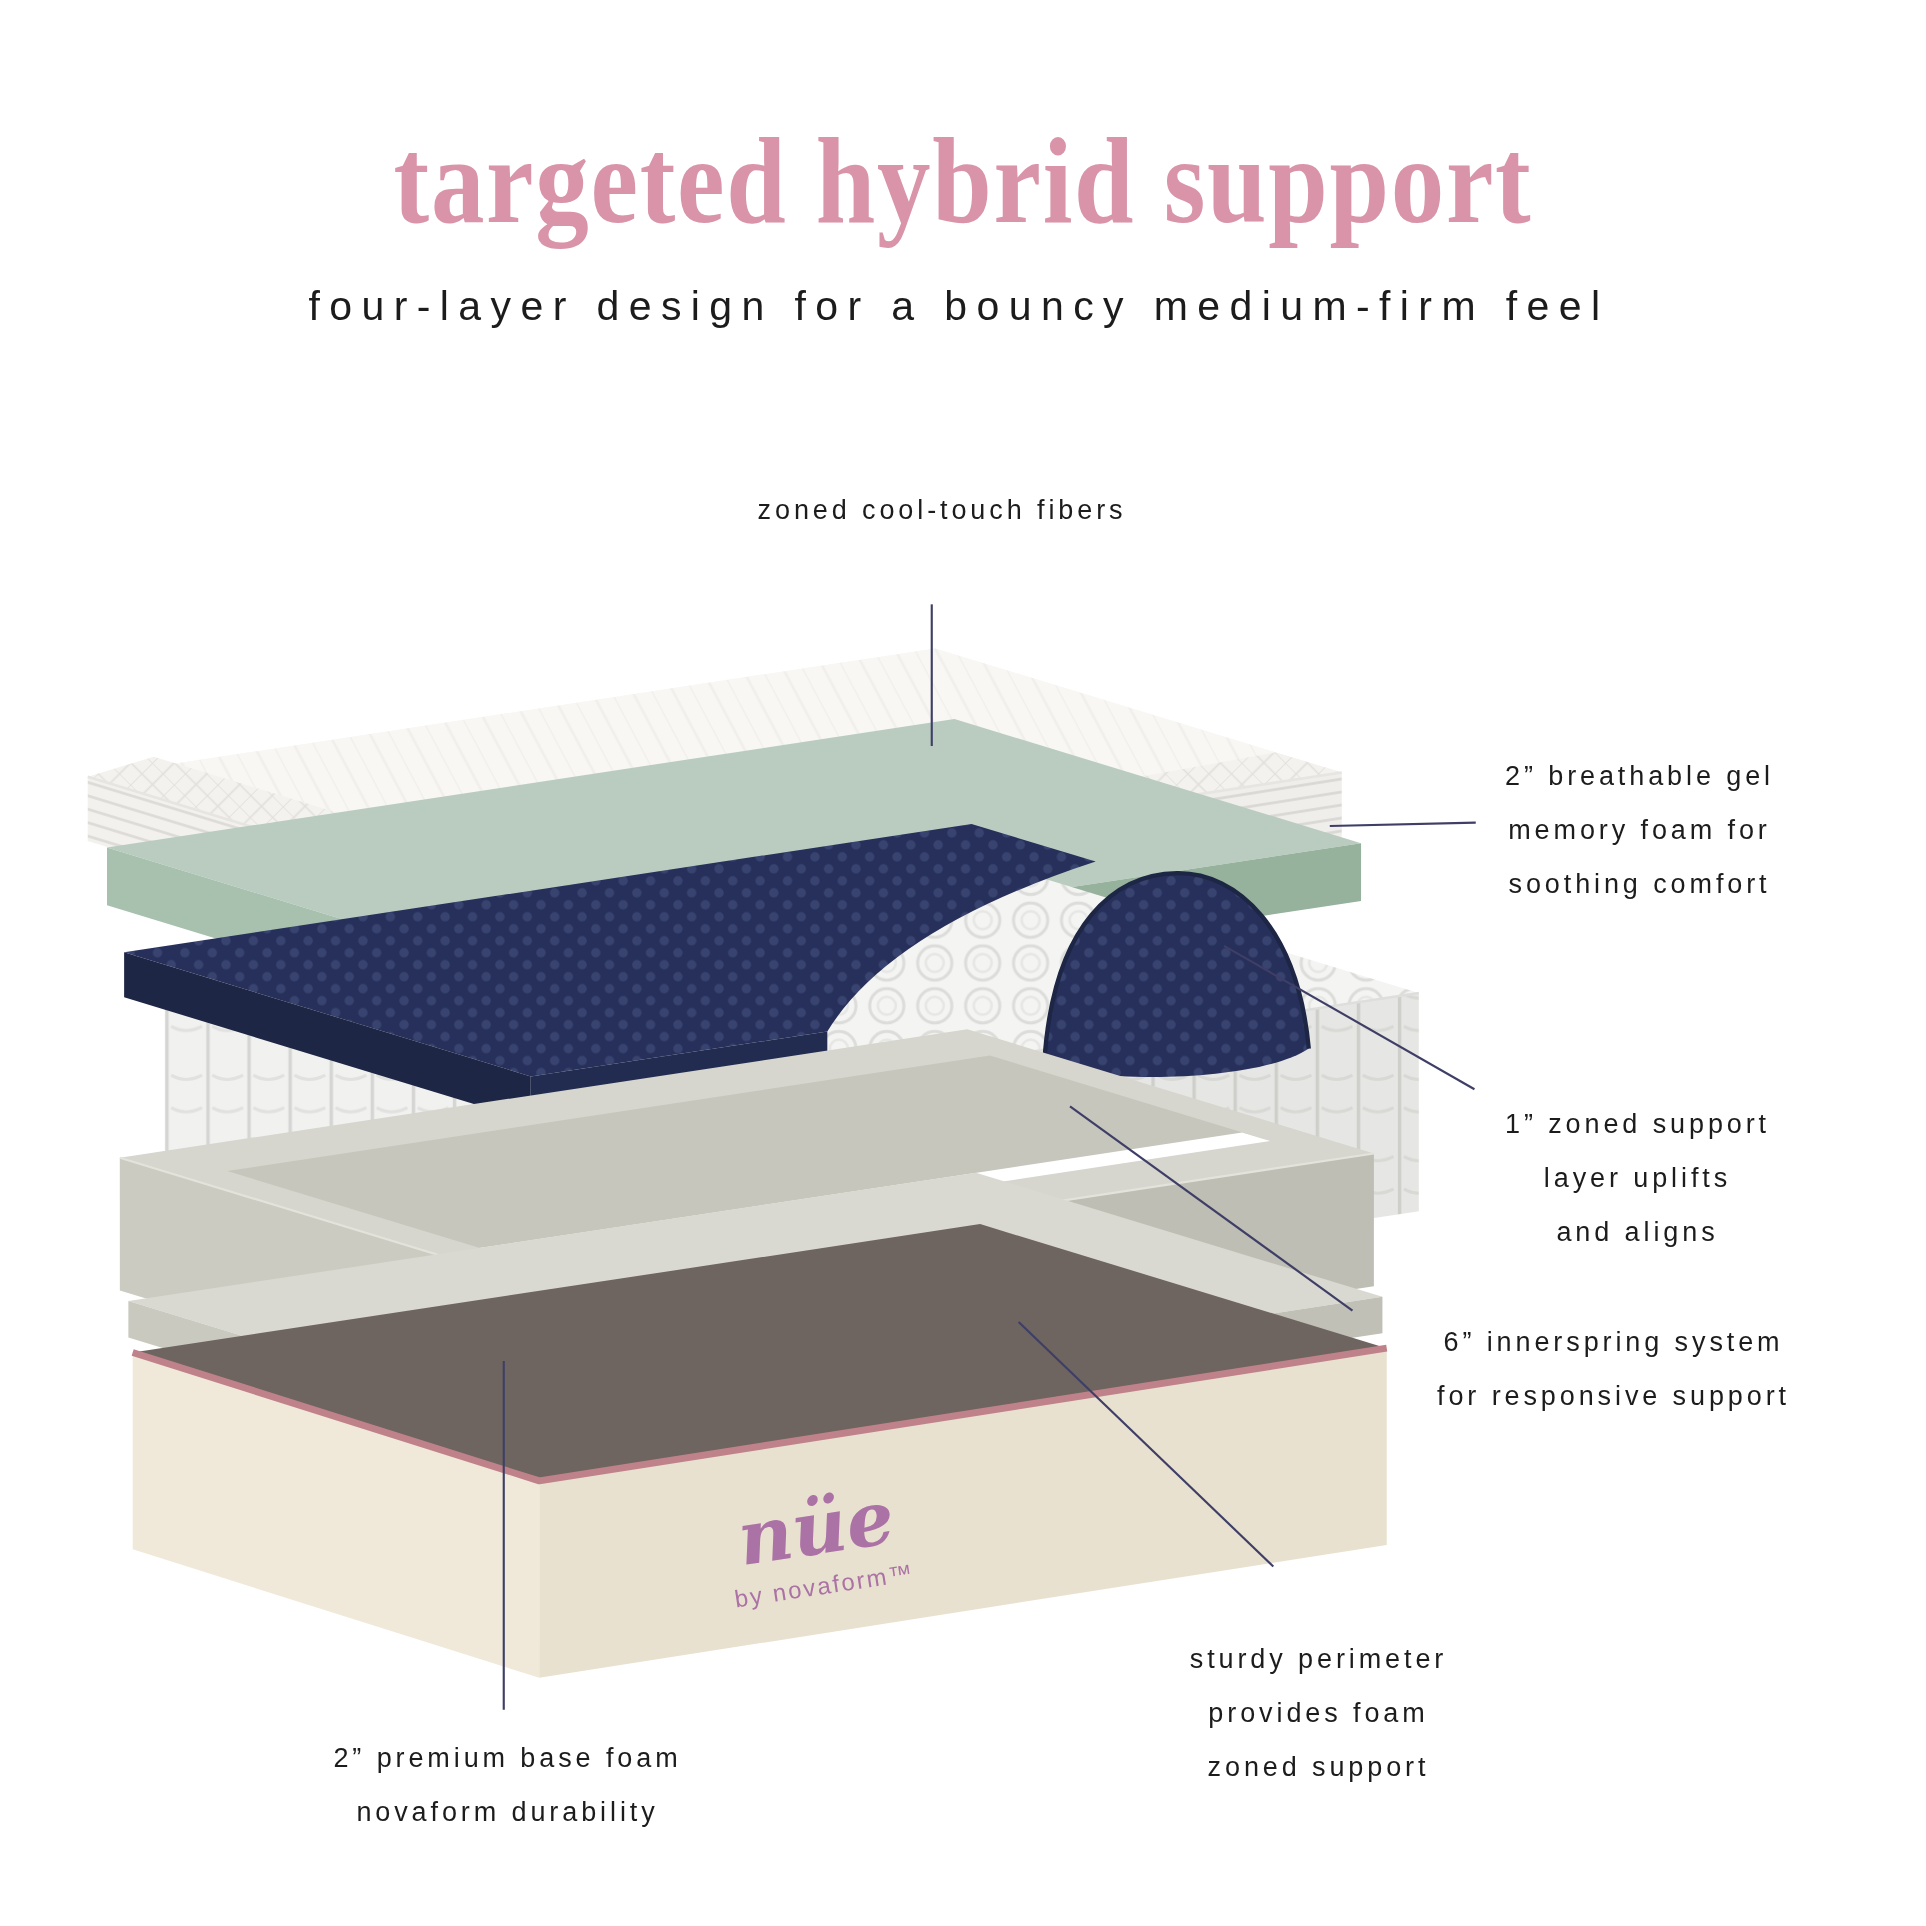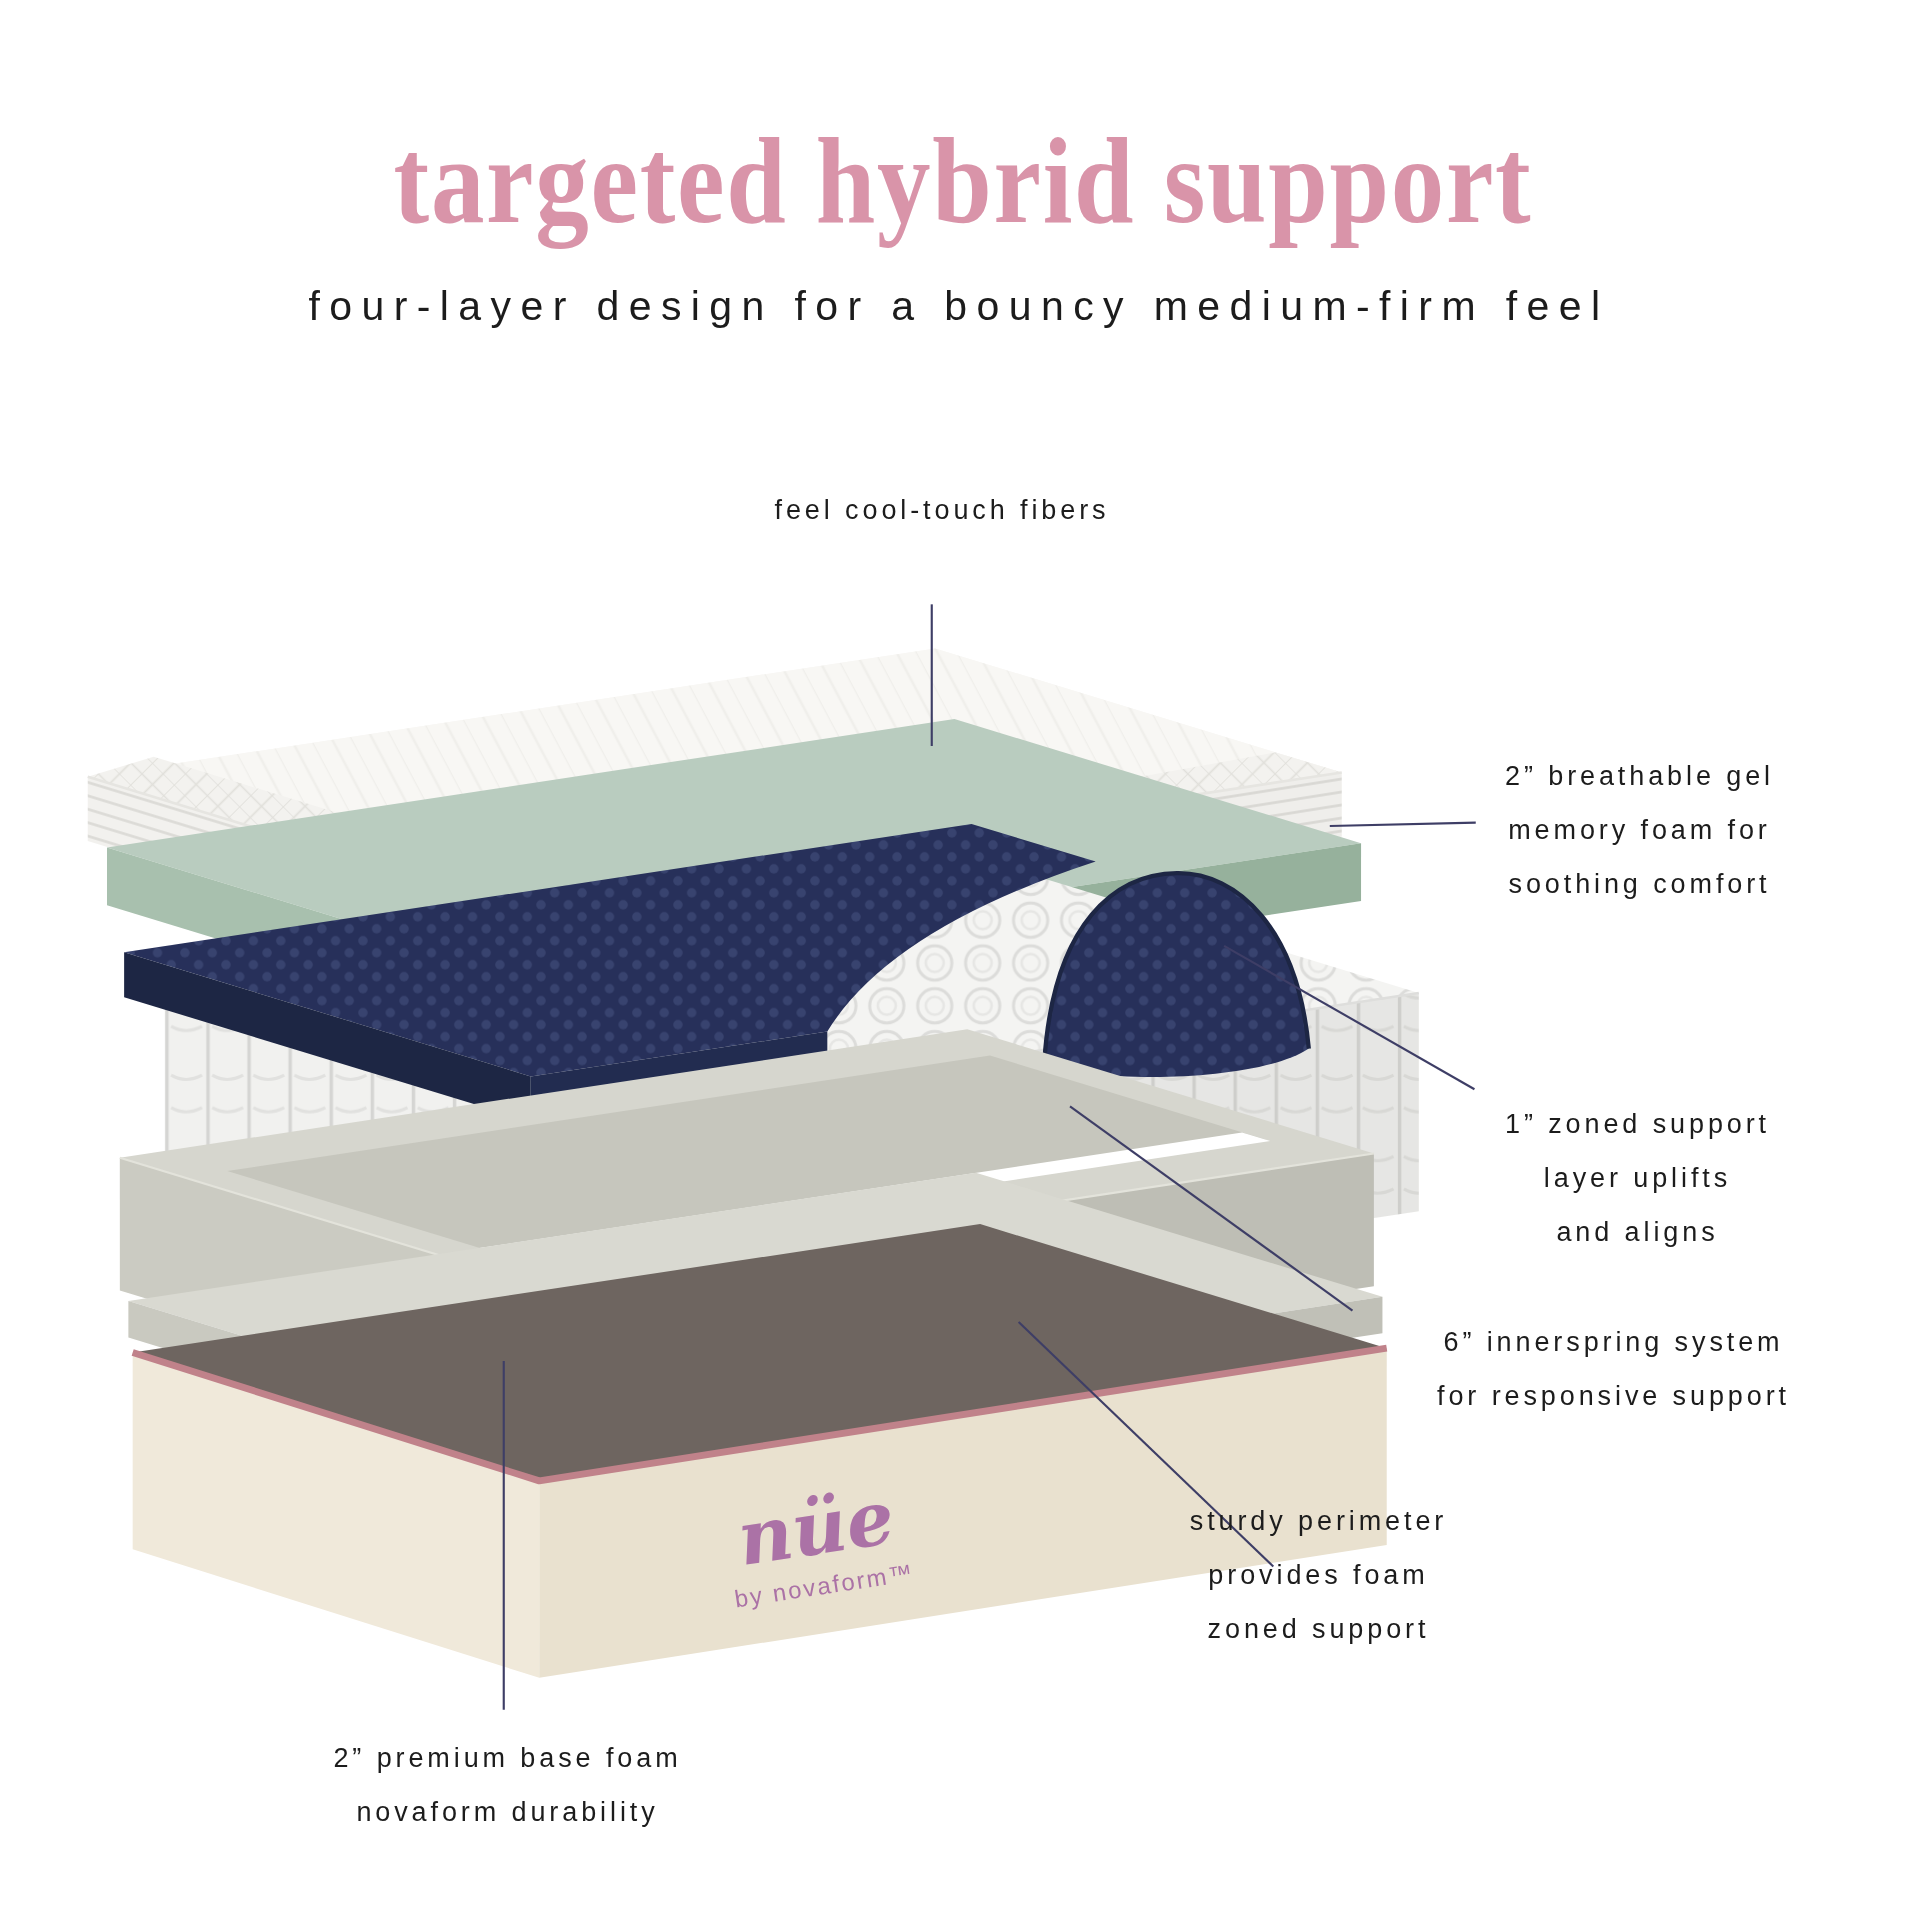--- a/index.html
+++ b/index.html
@@ -10,21 +10,21 @@
          font-family:"Liberation Serif", serif;font-weight:700;font-size:107px;line-height:128px;
          letter-spacing:1.7px;color:#d994a9;transform:scaleY(1.14);transform-origin:center top;}
   .subtitle{position:absolute;left:0;right:8px;top:281px;text-align:center;
          font-size:41px;line-height:51px;letter-spacing:9.4px;color:#1c1c1c;}
   .callout{position:absolute;text-align:center;color:#1c1c1c;
          font-size:27px;line-height:54px;letter-spacing:3.9px;}
   .co-cover      {left:578px;top:483px;width:728px;}
   .co-gel        {left:1340px;top:749px;width:599px;}
   .co-zoned      {left:1338px;top:1097px;width:599px;}
   .co-innerspring{left:1271px;top:1315px;width:685px;}
-  .co-perimeter  {left:1019px;top:1494px;width:599px;}
+  .co-perimeter  {left:1019px;top:1632px;width:599px;}
   .co-base       {left:165px; top:1731px;width:685px;}
 </style>
 </head>
 <body>
 
 <div class="stage">
 
   <svg class="art" viewBox="0 0 4500 4500">
     <defs>
       <pattern id="quilt" width="72" height="72" patternUnits="userSpaceOnUse" patternTransform="rotate(45)">
@@ -127,21 +127,21 @@
       <line x1="2500" y1="2585" x2="3160" y2="3062"></line>
       <line x1="2380" y1="3089" x2="2975" y2="3660"></line>
       <line x1="1177" y1="3180" x2="1177" y2="3995"></line>
     </g>
   </svg>
 
   <div class="title">targeted hybrid support</div>
   <div class="subtitle">four-layer design for a bouncy medium-firm feel</div>
 
   <div class="callout co-cover">
-    <div>feel cool-touch fibers</div>
+    <div>zoned cool-touch fibers</div>
   </div>
 
   <div class="callout co-gel">
     <div>2” breathable gel</div>
     <div>memory foam for</div>
     <div>soothing comfort</div>
   </div>
 
   <div class="callout co-zoned">
     <div>1” zoned support</div>

